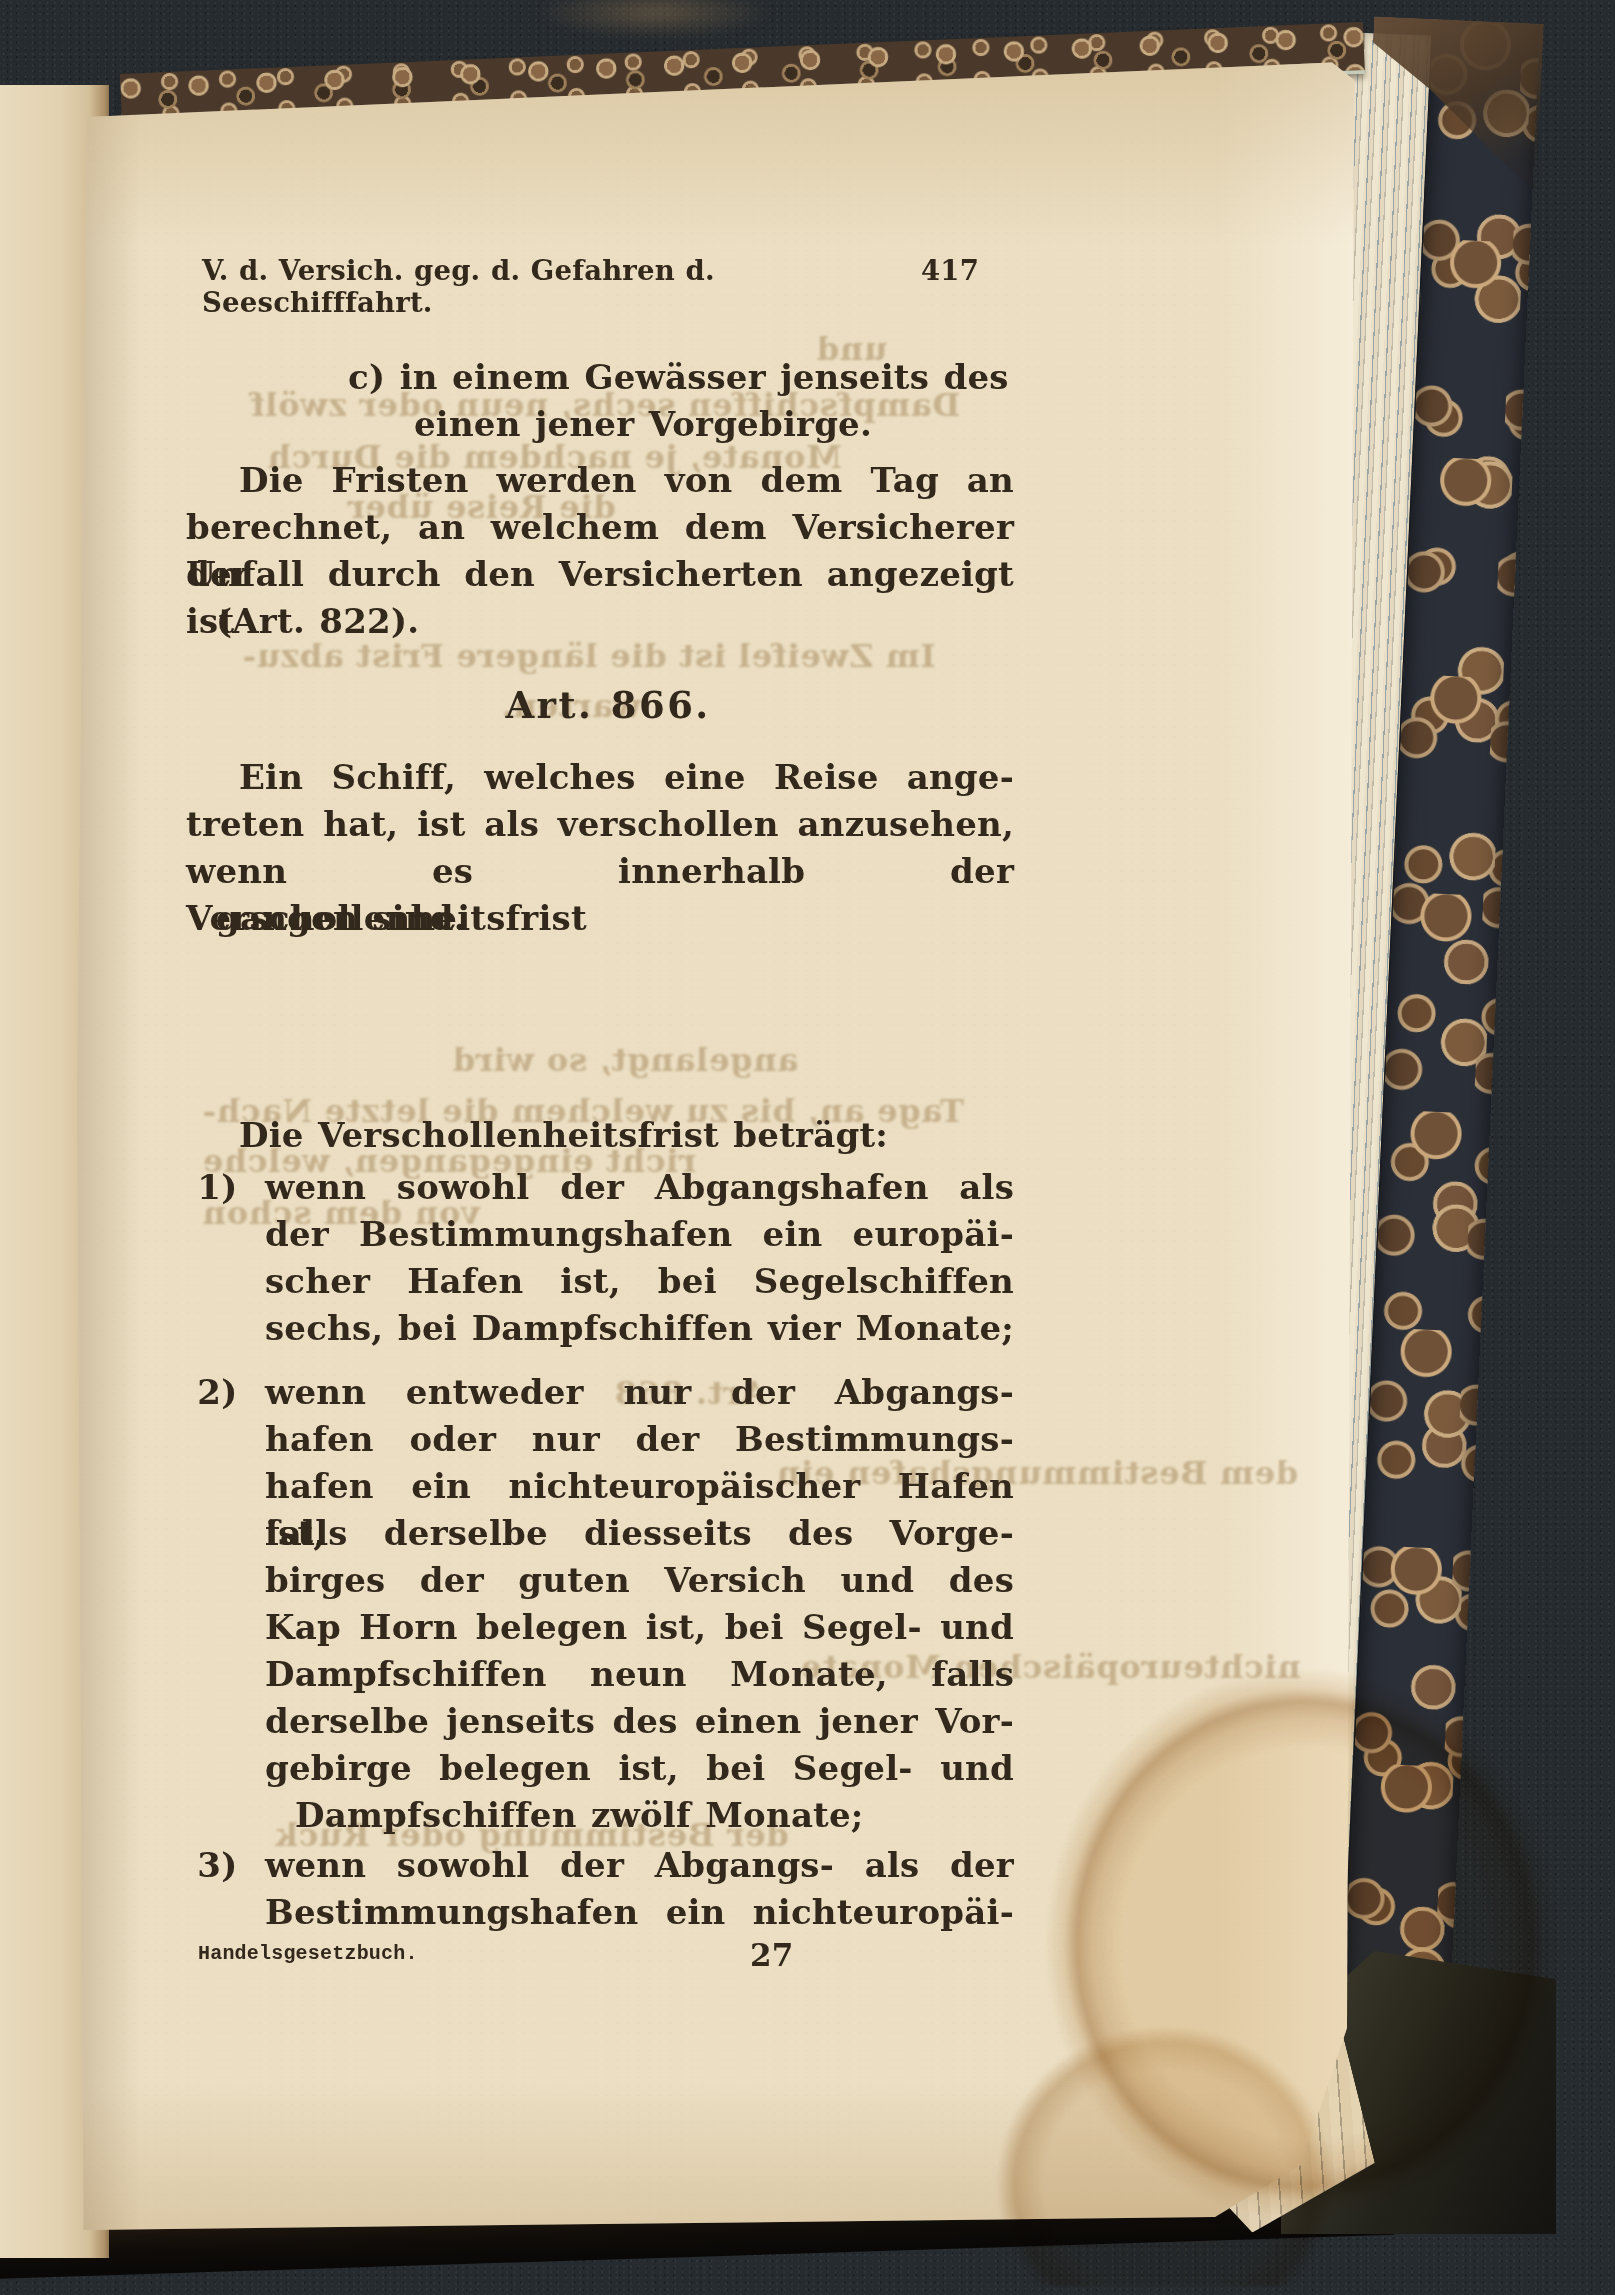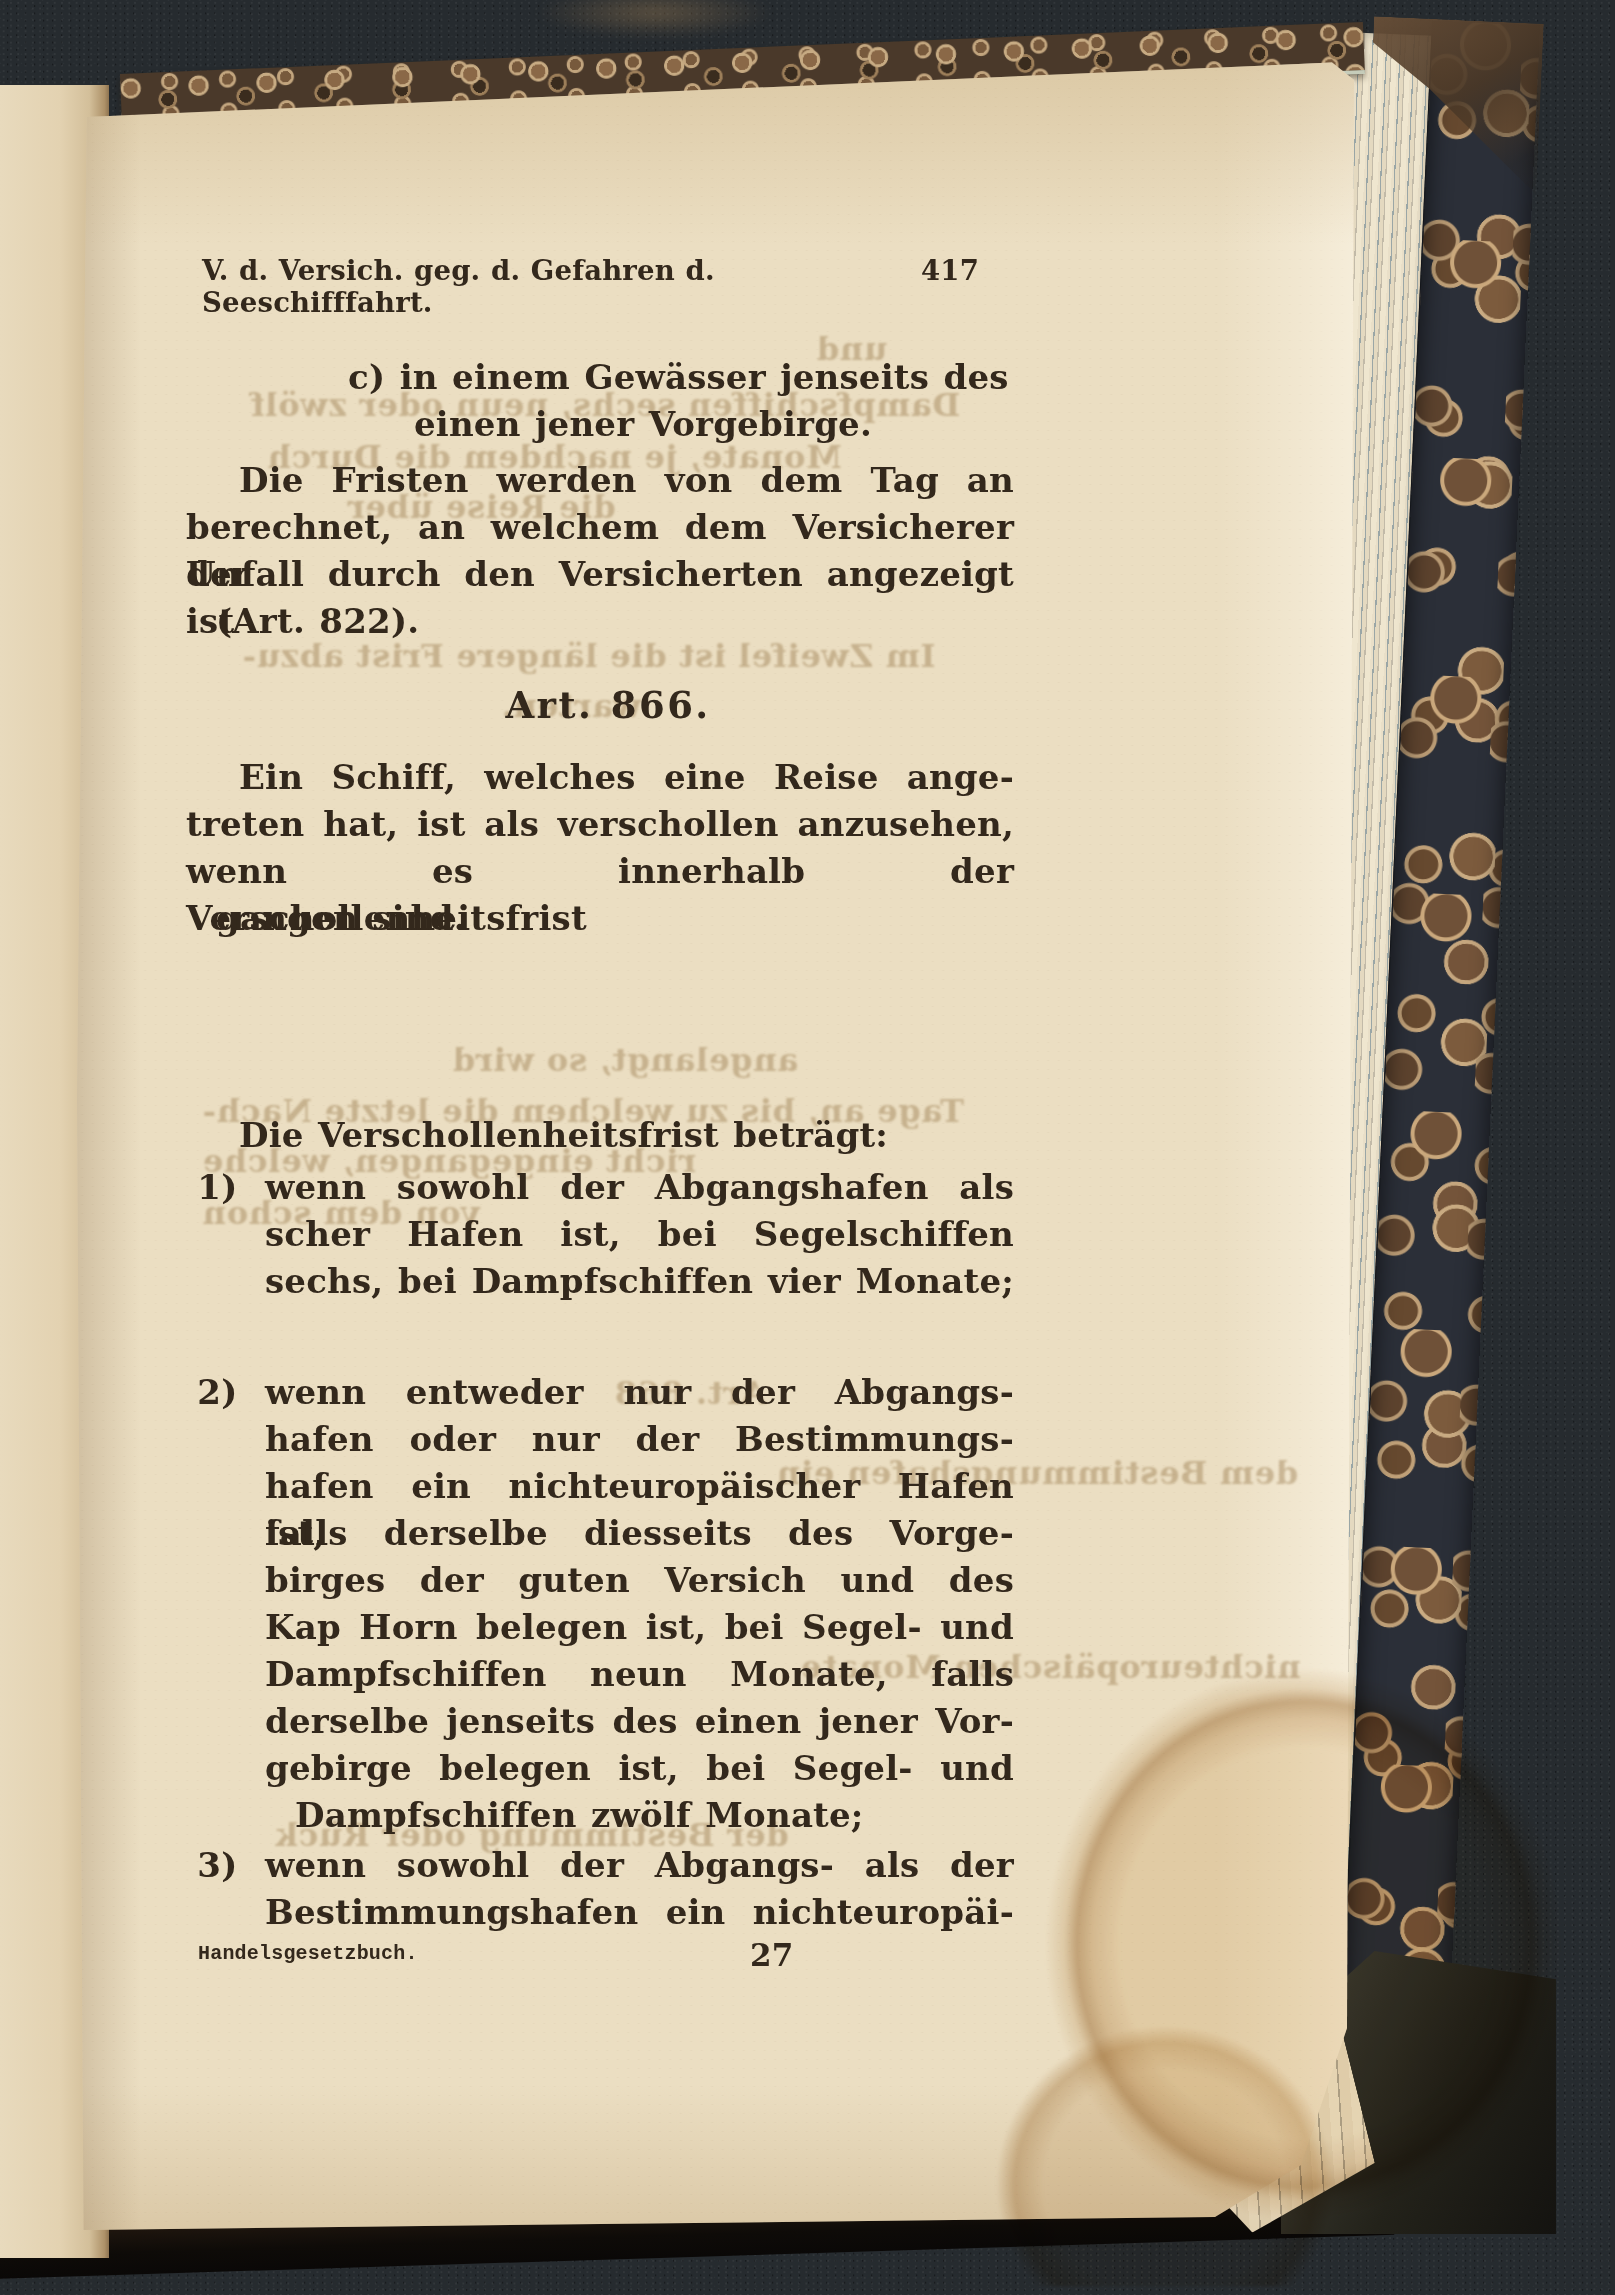--- a/index.html
+++ b/index.html
@@ -186,20 +186,21 @@
         <div class="tline j">wenn es innerhalb der Verschollenheitsfrist</div>
         <div class="tline j last-left">gangen sind.</div>
       </div>
 
     <div class="intro-line">Die Verschollenheitsfrist beträgt:</div>
 
     <div class="list-item item1">
       <span class="num">1)</span>
       <div class="ilines j">
           <div class="tline j">wenn sowohl der Abgangshafen als</div>
+          <div class="tline j">der Bestimmungshafen ein europäi-</div>
           <div class="tline j">scher Hafen ist, bei Segelschiffen</div>
           <div class="tline j">sechs, bei Dampfschiffen vier Monate;</div>
         </div>
     </div>
     <div class="list-item item2">
       <span class="num">2)</span>
       <div class="ilines j">
           <div class="tline j">wenn entweder nur der Abgangs-</div>
           <div class="tline j">hafen oder nur der Bestimmungs-</div>
           <div class="tline j">hafen ein nichteuropäischer Hafen ist,</div>

